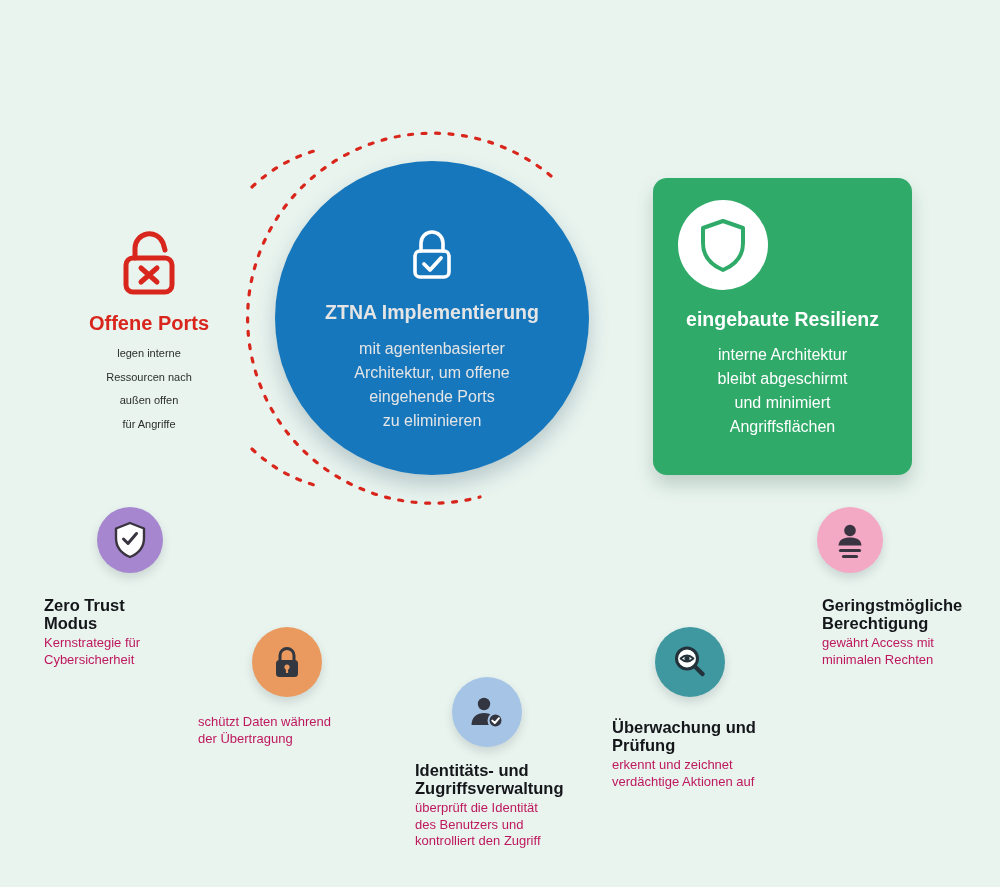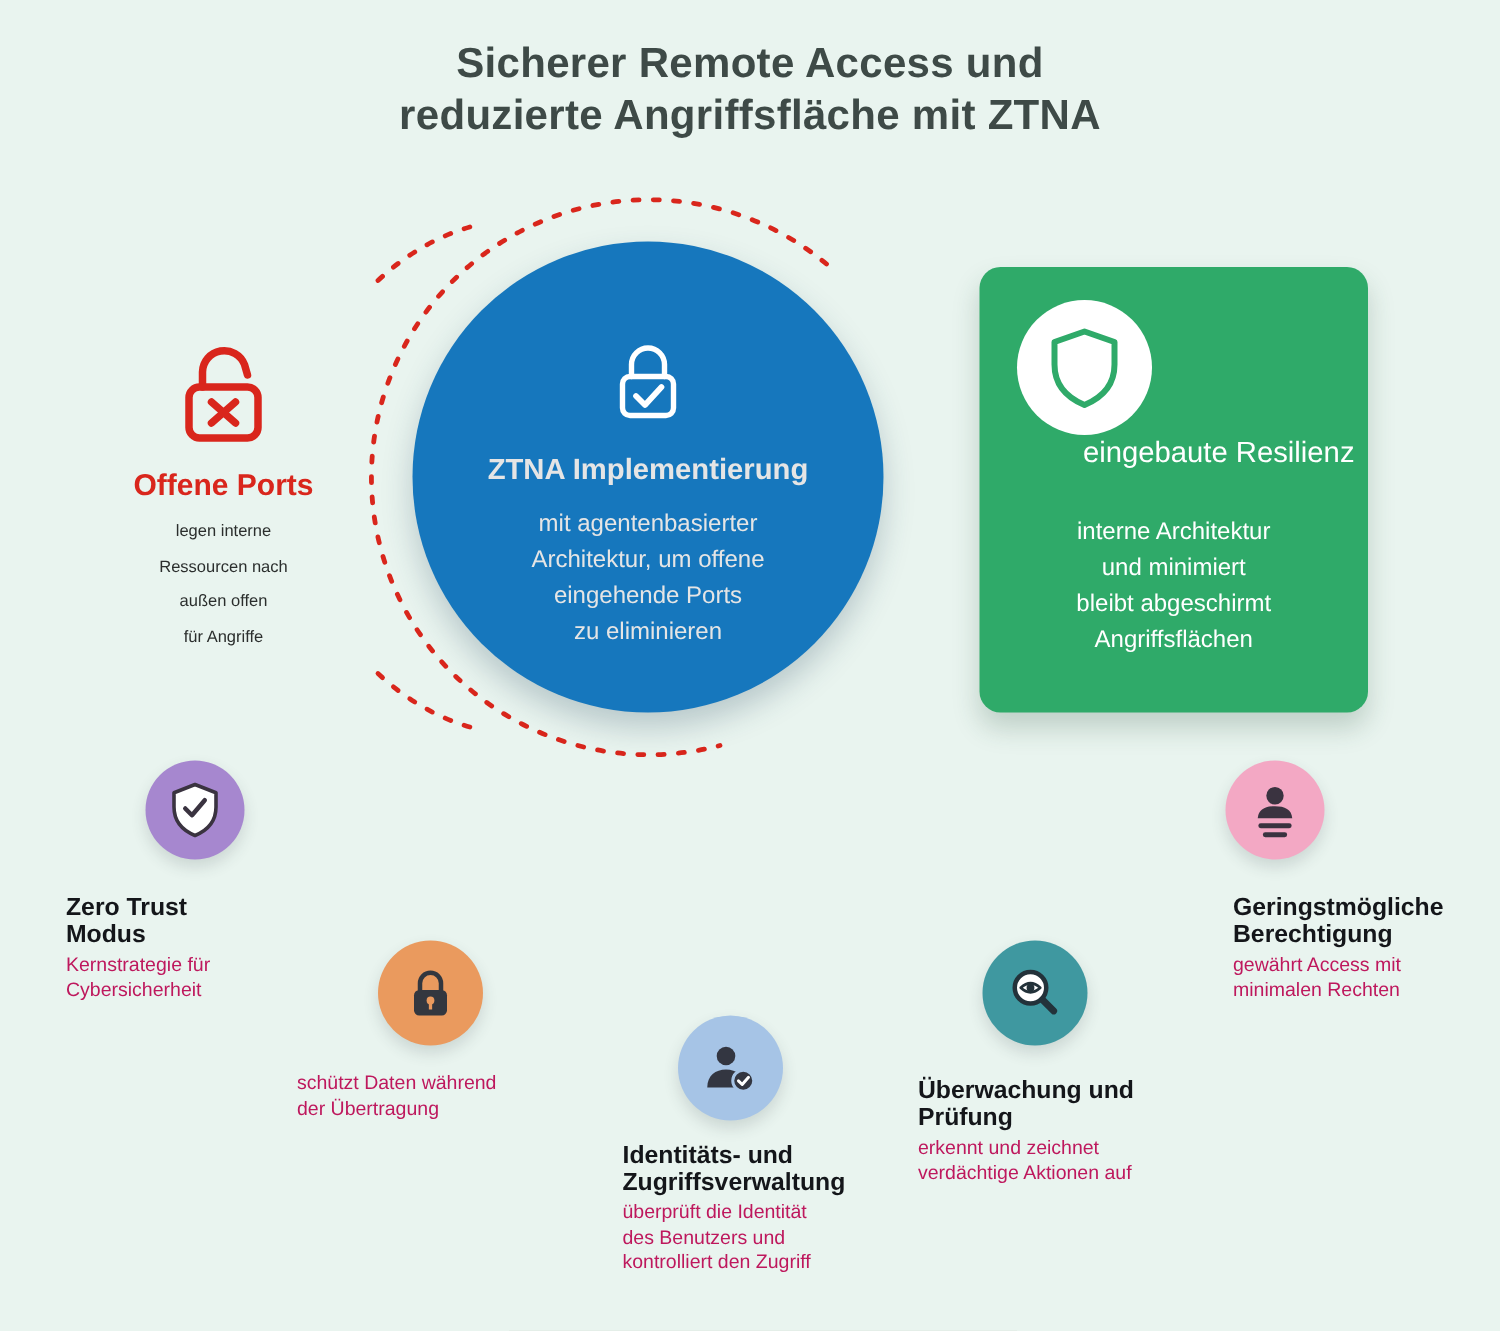--- a/index.html
+++ b/index.html
@@ -21,21 +21,21 @@
                box-shadow:0 10px 20px rgba(40,70,95,.25);}
   .zt-icon{margin-top:64px;}
   .zt-head{margin-top:14px;font-size:19.5px;font-weight:bold;}
   .zt-body{margin-top:13px;font-size:16px;line-height:24px;}
   
   .green-box{position:absolute;left:653px;top:178px;width:259px;height:297px;border-radius:14px;
              background:#2faa69;color:#fff;text-align:center;
              box-shadow:0 10px 18px rgba(40,80,60,.22);}
   .gb-circle{position:absolute;left:25px;top:22px;width:90px;height:90px;border-radius:50%;background:#fff;
              display:flex;align-items:center;justify-content:center;}
-  .gb-head{position:absolute;left:0;top:113px;width:100%;font-size:19.5px;font-weight:normal;margin-left:30px;}
+  .gb-head{position:absolute;left:0;top:130px;width:100%;font-size:19.5px;font-weight:bold;}
   .gb-body{position:absolute;left:0;top:165px;width:100%;font-size:16px;line-height:24px;}
   
   .fc{position:absolute;border-radius:50%;display:flex;align-items:center;justify-content:center;
       box-shadow:0 5px 10px rgba(50,60,70,.16);}
   .fc1{left:97px;top:507px;width:66px;height:66px;background:#a687cf;}
   .fc2{left:252px;top:627px;width:70px;height:70px;background:#ea9a5e;}
   .fc3{left:452px;top:677px;width:70px;height:70px;background:#a6c4e6;}
   .fc4{left:655px;top:627px;width:70px;height:70px;background:#3f98a0;}
   .fc5{left:817px;top:507px;width:66px;height:66px;background:#f3a8c4;}
   .ft{position:absolute;text-align:left;}
@@ -45,24 +45,20 @@
   .ft2{left:198px;top:711px;width:190px;}
   .ft3{left:415px;top:761px;width:180px;}
   .ft4{left:612px;top:718px;width:200px;}
   .ft5{left:822px;top:596px;width:155px;}
 </style>
 </head>
 <body>
 
 <div class="stage">
 
-  <div class="title">
-    <div>Sicherer Remote Access und</div>
-    <div>reduzierte Angriffsfläche mit ZTNA</div>
-  </div>
 
   <svg class="arc-svg" width="1000" height="887" viewBox="0 0 1000 887">
     <path class="dash" d="M 551 176 A 185 185 0 1 0 480 497"></path>
     <path class="dash" d="M 252 187 Q 283 158 322 149"></path>
     <path class="dash" d="M 252 449 Q 283 478 322 487"></path>
   </svg>
 
   <div class="open-ports">
     <svg width="68" height="72" viewBox="0 0 68 72">
       <path d="M 20 34 V 24 A 14.5 14.5 0 0 1 48 19 L 50 26" fill="none" stroke="#d9261c" stroke-width="5" stroke-linecap="round" stroke-linejoin="round"></path>
@@ -95,22 +91,22 @@
 
   <div class="green-box">
     <div class="gb-circle">
       <svg width="52" height="56" viewBox="0 0 52 56">
         <path d="M 26 4 L 46 11 V 26 C 46 40 38 48 26 53 C 14 48 6 40 6 26 V 11 Z" fill="none" stroke="#2faa69" stroke-width="4" stroke-linejoin="round"></path>
       </svg>
     </div>
     <div class="gb-head">eingebaute Resilienz</div>
     <div class="gb-body">
       <div>interne Architektur</div>
+      <div>bleibt abgeschirmt</div>
       <div>und minimiert</div>
-      <div>bleibt abgeschirmt</div>
       <div>Angriffsflächen</div>
     </div>
   </div>
 
   <div class="fc fc1">
     <svg width="38" height="40" viewBox="0 0 38 40">
       <path d="M 19 3 L 33 8.5 V 18 C 33 27.5 27.5 33.5 19 37 C 10.5 33.5 5 27.5 5 18 V 8.5 Z" fill="#ffffff" stroke="#3a3340" stroke-width="2.4" stroke-linejoin="round"></path>
       <path d="M 12.5 19 L 17 23.5 L 25.5 13.5" fill="none" stroke="#3a3340" stroke-width="3" stroke-linecap="round" stroke-linejoin="round"></path>
     </svg>
   </div>

